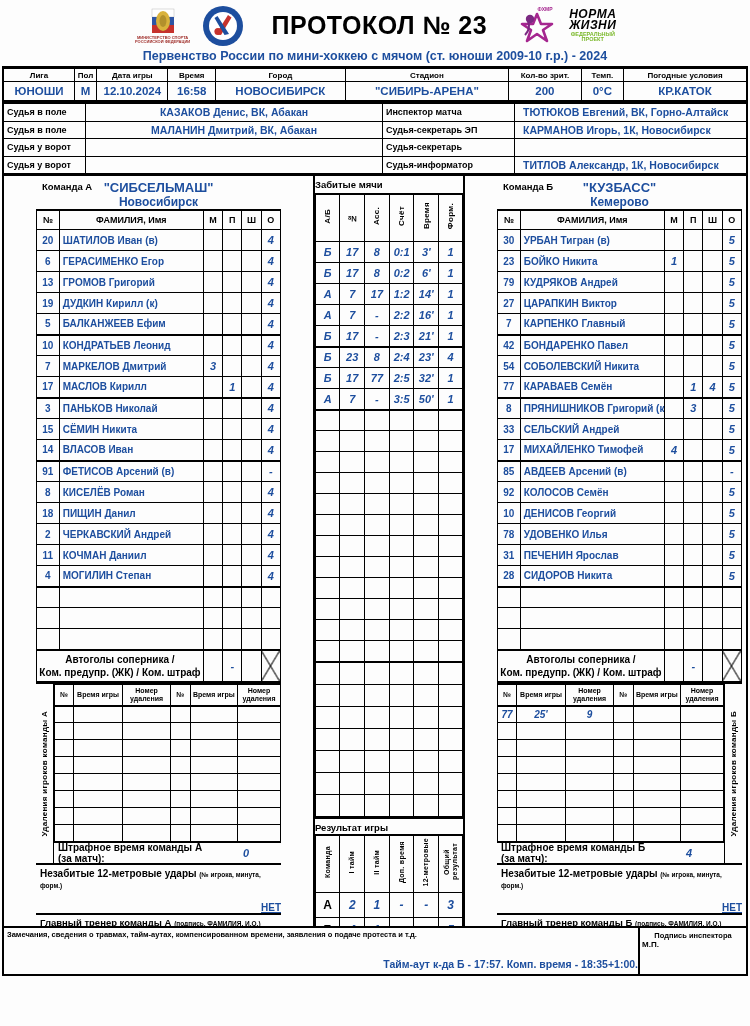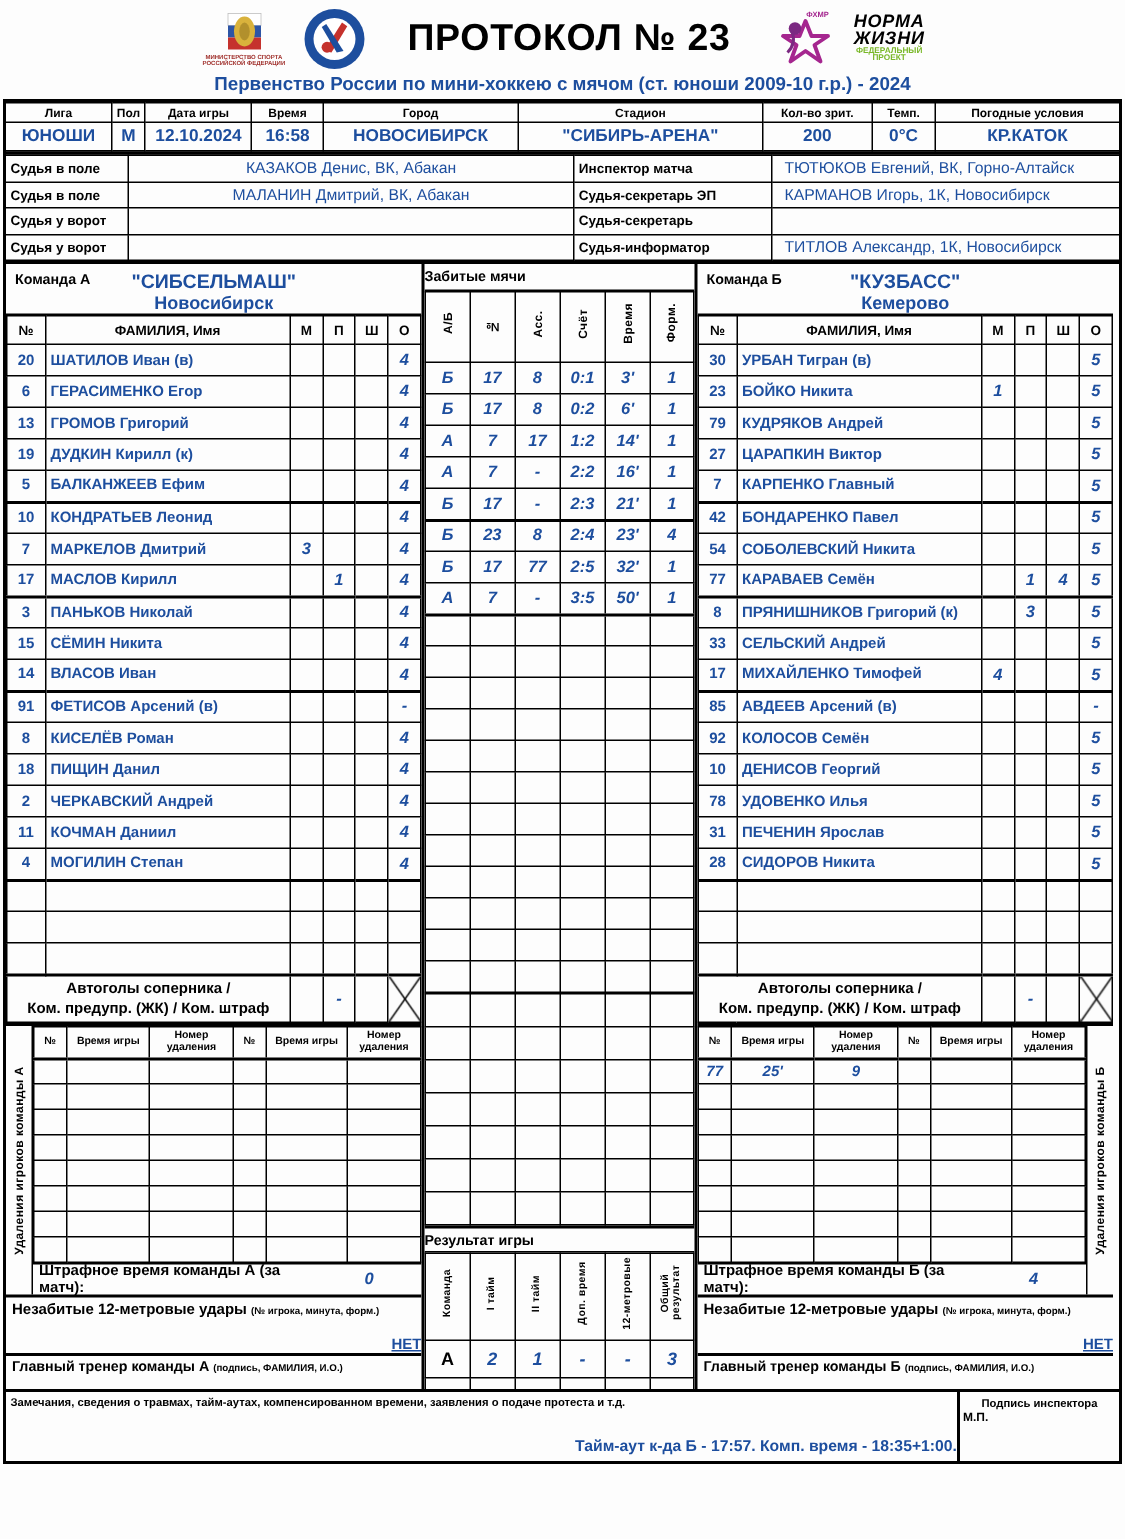--- a/index.html
+++ b/index.html
@@ -27,26 +27,26 @@
   .sect { border: 2px solid #000; }
   .sect + .sect { margin-top: -2px; }
 
   
   .info th { font-size: 8px; font-weight: bold; height: 13px; }
   .info td { font-size: 11.5px; height: 19px; text-align: center; color: #1d4e9e; font-weight: bold; }
 
   
   .off td { height: 17.5px; font-size: 9px; margin-top: 26px; }
   .off .lab { font-weight: bold; padding-left: 3px; }
-  .off .v { font-size: 10.5px; color: #1d4e9e; font-weight: normal; text-align: center; }
+  .off .v { font-size: 10.5px; color: #1d4e9e; font-weight: bold; text-align: center; }
   .off .v2 { text-align: left; padding-left: 8px; }
 
   
   .cols { display: grid; grid-template-columns: 277px 184px 277px; }
-  .col { display: flex; flex-direction: column; height: 750px; overflow: hidden; }
+  .col { display: flex; flex-direction: column; height: 750px; overflow: hidden; margin-left: 32px; }
   .col.mid { border-left: 2px solid #000; border-right: 2px solid #000; }
 
   .team-head { height: 46px; position: relative; border-bottom: 1px solid #000; }
   .th-label { position: absolute; left: 6px; top: 5px; font-size: 9.5px; font-weight: bold; }
   .th-name { text-align: center; font-size: 13px; padding-top: 4px; }
   .th-city { text-align: center; font-size: 12px; }
 
   .roster thead th { height: 19px; font-size: 9px; font-weight: bold; }
   .roster tbody tr { height: 21px; }
   .roster td { font-size: 10px; }

